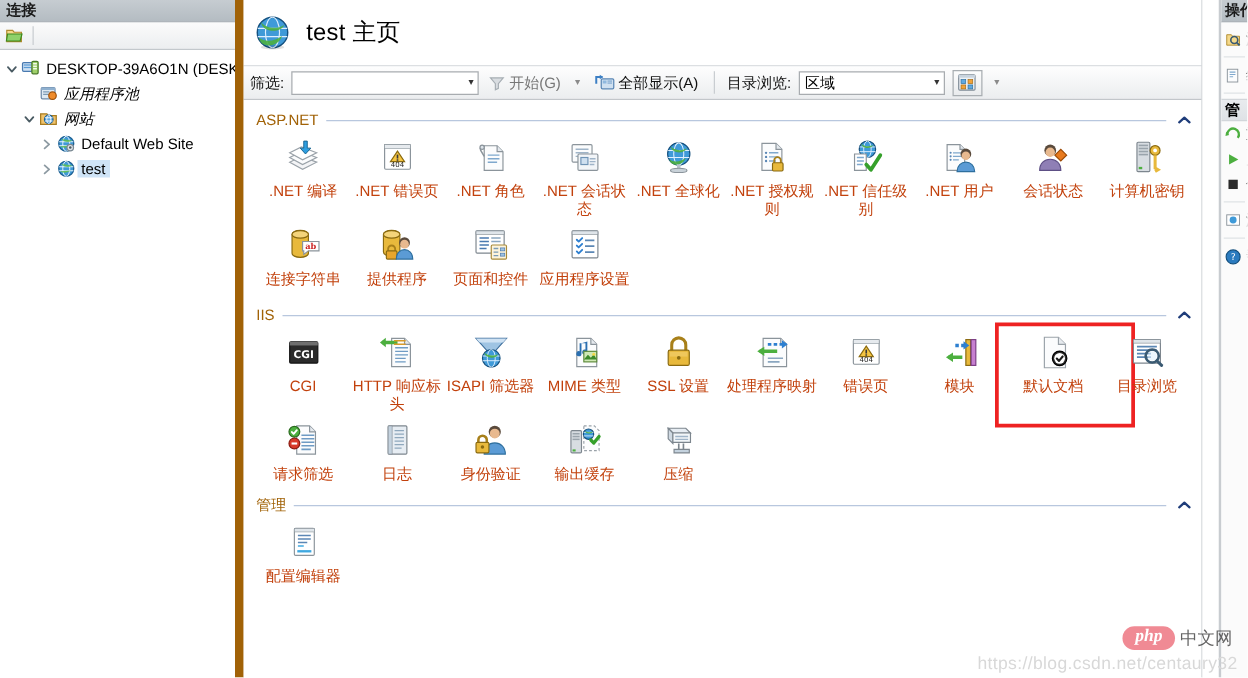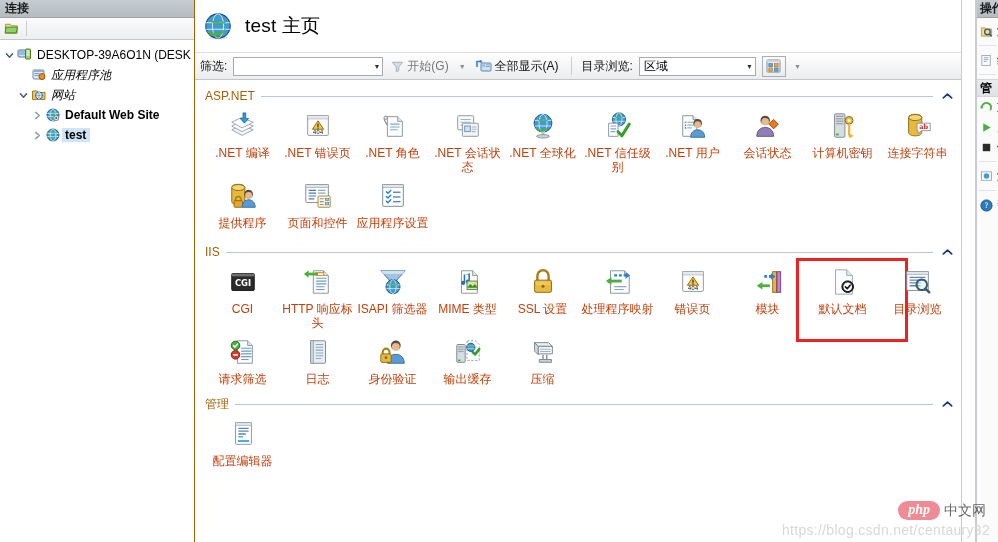--- a/index.html
+++ b/index.html
@@ -11,21 +11,21 @@
     font-family: "Liberation Sans", "DejaVu Sans", sans-serif;
     font-size: 12px;
     color: #000;
   }
   #app { position: relative; width: 998px; height: 542px; display: flex; }
 
   
   #connections {
     width: 195px; height: 542px;
     background: #ffffff;
-    border-right: 1px solid #a16207;
+    border-right: 7px solid #a16207;
     display: flex; flex-direction: column;
     flex: 0 0 195px;
   }
   .conn-header {
     height: 18px;
     background: #bcc3c9;
     background: linear-gradient(to bottom, #c6ccd1 0%, #b4bcc2 100%);
     border-bottom: 1px solid #9aa3a9;
     display: flex; align-items: center;
     padding-left: 5px;
@@ -63,21 +63,21 @@
     font-size: 9px;
   }
   .tree-row .tico { width: 18px; flex: 0 0 18px; display:flex; align-items:center; justify-content:center;}
   .tree-row .tlabel { padding-left: 3px; padding-right: 4px; }
   .tree-row .tlabel.sel {
     background: #cfe4f7;
     outline: 0;
   }
   .lvl0 { padding-left: 2px; }
   .lvl1 { padding-left: 16px; font-style: italic; }
-  .lvl2 { padding-left: 30px; font-weight: bold; }
+  .lvl2 { padding-left: 30px; }
 
   
   #center {
     flex: 1 1 auto;
     display: flex; flex-direction: column;
     background: #ffffff;
     border-right: 1px solid #c8ccd0;
     min-width: 0;
   }
   .page-header {
@@ -518,20 +518,37 @@
                 <ellipse cx="16" cy="13" rx="4.3" ry="9.5" fill="none" stroke="#e0f0ff" stroke-width=".9"></ellipse>
                 <path d="M9 6.5c3 3.6 9.6 4.3 13.8 1.6-1 3-5.5 4.2-9 3.2S9.6 8.3 9 6.5z" fill="#4caf3f" opacity=".9"></path>
                 <path d="M8 17.5c3.6 2.9 9.6 2.3 13.8-1-.7 3.6-5 6-8.5 5.6S8.4 19.6 8 17.5z" fill="#4caf3f" opacity=".9"></path>
                 <rect x="14.5" y="22" width="3" height="4" fill="#b9c3cb"></rect>
                 <ellipse cx="16" cy="27" rx="7" ry="1.8" fill="#c9d2d9" stroke="#8b949b"></ellipse>
               </svg>
             </span>
             <span class="tname">.NET 全球化</span>
           </div>
 
+          <div class="tile">
+            <span class="ticon">
+              <svg width="30" height="30" viewBox="0 0 32 32">
+                <path d="M7 4h12l5 5v18H7z" fill="#fbfcfd" stroke="#8b949b"></path>
+                <path d="M19 4v5h5" fill="#e4e9ee" stroke="#8b949b"></path>
+                <circle cx="10.5" cy="12" r="1" fill="#5b87b5"></circle>
+                  <path d="M13 12h8" stroke="#7fa8cd" stroke-width="1.2"></path>
+                <circle cx="10.5" cy="15.5" r="1" fill="#5b87b5"></circle>
+                  <path d="M13 15.5h8" stroke="#7fa8cd" stroke-width="1.2"></path>
+                <circle cx="10.5" cy="19" r="1" fill="#5b87b5"></circle>
+                  <path d="M13 19h6" stroke="#7fa8cd" stroke-width="1.2"></path>
+                <path d="M17.5 21v-2.5a2.8 2.8 0 015.6 0V21" fill="none" stroke="#a8801a" stroke-width="1.6"></path>
+                <rect x="16" y="20.5" width="9" height="7" rx="1" fill="#e8b93c" stroke="#8a6a10"></rect>
+              </svg>
+            </span>
+            <span class="tname">.NET 授权规则</span>
+          </div>
 
           <div class="tile">
             <span class="ticon">
               <svg width="30" height="30" viewBox="0 0 32 32">
                 <circle cx="17" cy="9" r="7" fill="#3f9ad8" stroke="#15507e"></circle>
                 <path d="M10.2 7h13.6M10.2 11h13.6" stroke="#e0f0ff" stroke-width=".8"></path>
                 <ellipse cx="17" cy="9" rx="3.2" ry="7" fill="none" stroke="#e0f0ff" stroke-width=".8"></ellipse>
                 <path d="M11.5 4c2.4 2.7 7.4 3.2 10.7 1.2-.8 2.3-4.3 3.2-7 2.4S12 5.4 11.5 4z" fill="#4caf3f" opacity=".9"></path>
                 <path d="M6 13h10v14H6z" fill="#fff" stroke="#8b949b"></path>
                 <path d="M8 16h6M8 19h6M8 22h5" stroke="#7fa8cd" stroke-width="1.2"></path>

